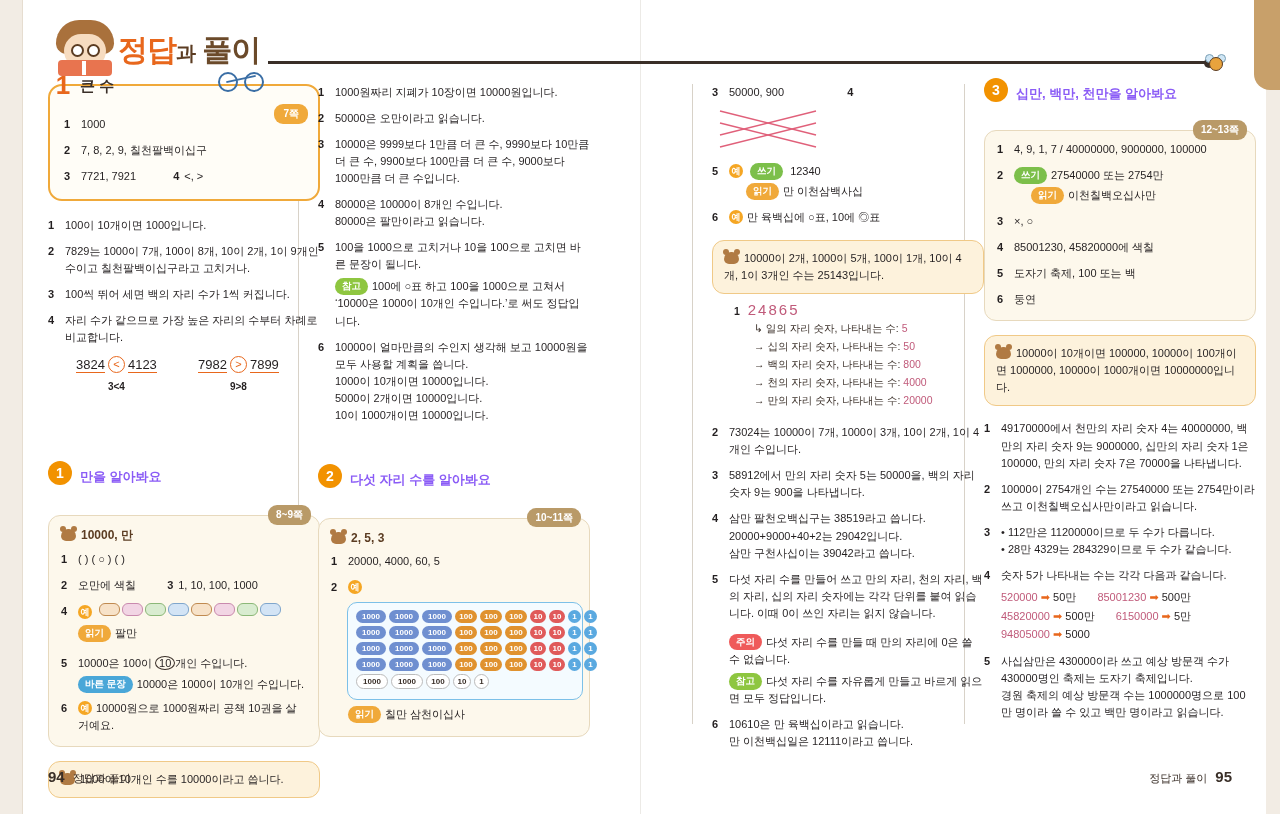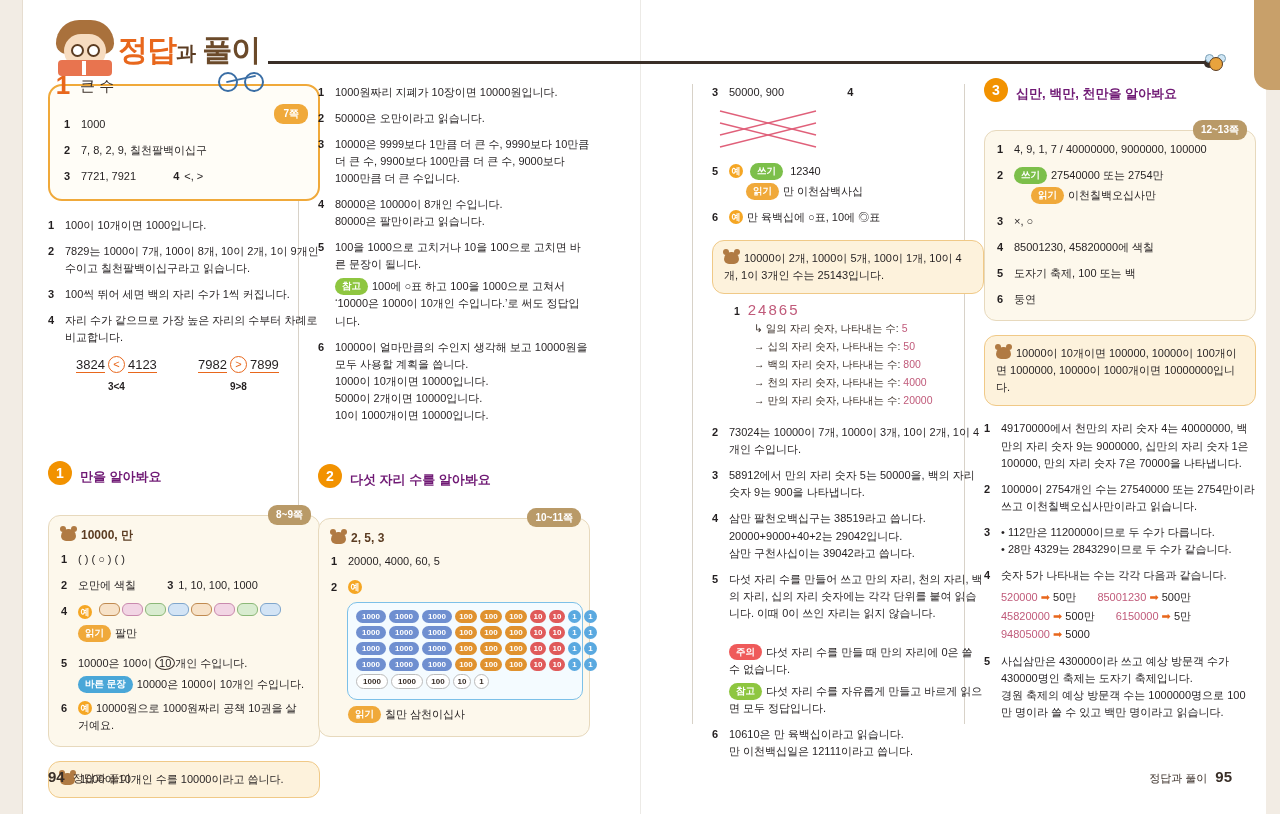--- a/index.html
+++ b/index.html
@@ -96,21 +96,21 @@
   
   .unit-box{
     position:relative;border:2px solid #f0a93a;border-radius:14px;
     background:#fffdf7;padding:30px 14px 14px 14px;margin-bottom:16px;
   }
   .unit-num{
     position:absolute;left:-4px;top:-18px;width:34px;height:34px;
     color:#e8671c;font-size:26px;font-weight:bold;text-align:center;line-height:34px;
   }
   .unit-title{
-    position:absolute;left:30px;top:-12px;font-size:15px;font-weight:normal;color:#3a2f28;
+    position:absolute;left:30px;top:-12px;font-size:15px;font-weight:bold;color:#3a2f28;
   }
   .page-tag{
     position:absolute;right:10px;top:18px;background:#f0a93a;color:#fff;
     font-size:10px;border-radius:9px;padding:2px 9px;font-weight:bold;
   }
   .bike{
     position:absolute;right:54px;top:-24px;width:46px;height:30px;
   }
   .bike .wheel{
     position:absolute;bottom:0;width:16px;height:16px;border:2px solid #3a6ea5;border-radius:50%;
@@ -118,21 +118,21 @@
   .bike .wheel.l{left:0}.bike .wheel.r{right:0}
   .bike .bar{position:absolute;left:8px;bottom:12px;width:30px;height:2px;background:#3a6ea5;transform:rotate(-12deg);}
 
   
   .subunit{position:relative;margin-top:18px;margin-bottom:10px;}
   .sub-badge{
     position:absolute;left:0;top:-6px;width:24px;height:24px;border-radius:50%;
     background:#f29200;color:#fff;font-weight:bold;font-size:14px;
     text-align:center;line-height:24px;
   }
-  .sub-title{position:absolute;left:32px;top:0px;font-size:13px;font-weight:bold;color:#701a75;}
+  .sub-title{position:absolute;left:32px;top:0px;font-size:13px;font-weight:bold;color:#8b5cf6;}
 
   .answer-box{
     position:relative;border:1.5px solid #e7d9bd;border-radius:12px;
     background:#fdf8ec;padding:10px 12px 12px 12px;margin-top:20px;
   }
   .answer-box .page-tag2{
     position:absolute;right:8px;top:-11px;background:#b99a68;color:#fff;
     font-size:10px;border-radius:9px;padding:2px 8px;font-weight:bold;
   }
   .bearhead{
@@ -283,21 +283,21 @@
         <li style="margin-bottom:0">
           <span class="n">3</span>
           <span>7721, 7921</span>
           <span style="margin-left:34px" class="inline-n">4</span><span>&lt;, &gt;</span>
         </li>
       </ol>
     </div>
 
     <ol class="items">
       <li><span class="n">1</span><span>100이 10개이면 1000입니다.</span></li>
-      <li><span class="n">2</span><span>7829는 1000이 7개, 100이 8개, 10이 2개, 1이 9개인 수이고 칠천팔백이십구라고 읽습니다.</span></li>
+      <li><span class="n">2</span><span>7829는 1000이 7개, 100이 8개, 10이 2개, 1이 9개인 수이고 칠천팔백이십구라고 고치거나.</span></li>
       <li><span class="n">3</span><span>100씩 뛰어 세면 백의 자리 수가 1씩 커집니다.</span></li>
       <li><span class="n">4</span><span>자리 수가 같으므로 가장 높은 자리의 수부터 차례로 비교합니다.</span></li>
     </ol>
 
     <div class="cmp-wrap">
       <div class="cmp" style="left:18px">
         <span class="uline">3824</span><span class="sign">&lt;</span><span class="uline">4123</span>
         <span class="under">3&lt;4</span>
       </div>
       <div class="cmp" style="left:140px">
@@ -498,21 +498,21 @@
     </div>
 
     <ol class="items">
       <li><span class="n">2</span><span>73024는 10000이 7개, 1000이 3개, 10이 2개, 1이 4개인 수입니다.</span></li>
       <li><span class="n">3</span><span>58912에서 만의 자리 숫자 5는 50000을, 백의 자리 숫자 9는 900을 나타냅니다.</span></li>
       <li style="white-space:pre-line"><span class="n">4</span><span>삼만 팔천오백십구는 38519라고 씁니다.
 20000+9000+40+2는 29042입니다.
 삼만 구천사십이는 39042라고 씁니다.</span></li>
       <li>
         <span class="n">5</span><span>다섯 자리 수를 만들어 쓰고 만의 자리, 천의 자리, 백의 자리, 십의 자리 숫자에는 각각 단위를 붙여 읽습니다. 이때 0이 쓰인 자리는 읽지 않습니다.</span>
-        <div style="margin-top:22px">
+        <div style="margin-top:12px">
           <span class="tag-caution">주의</span><span>다섯 자리 수를 만들 때 만의 자리에 0은 쓸 수 없습니다.</span>
         </div>
         <div style="margin-top:5px">
           <span class="tag-note">참고</span><span>다섯 자리 수를 자유롭게 만들고 바르게 읽으면 모두 정답입니다.</span>
         </div>
       </li>
       <li style="white-space:pre-line"><span class="n">6</span><span>10610은 만 육백십이라고 읽습니다.
 만 이천백십일은 12111이라고 씁니다.</span></li>
     </ol>
   </div>

